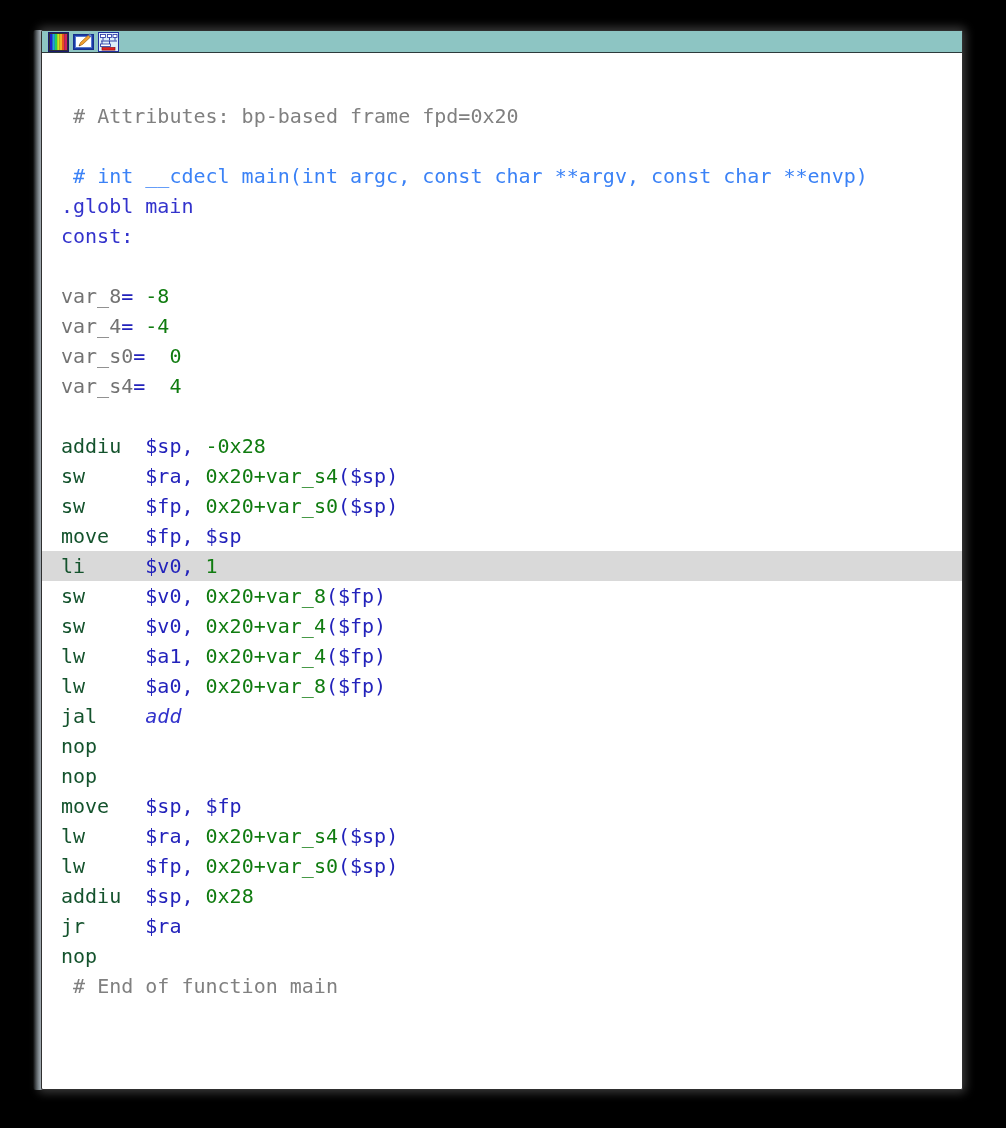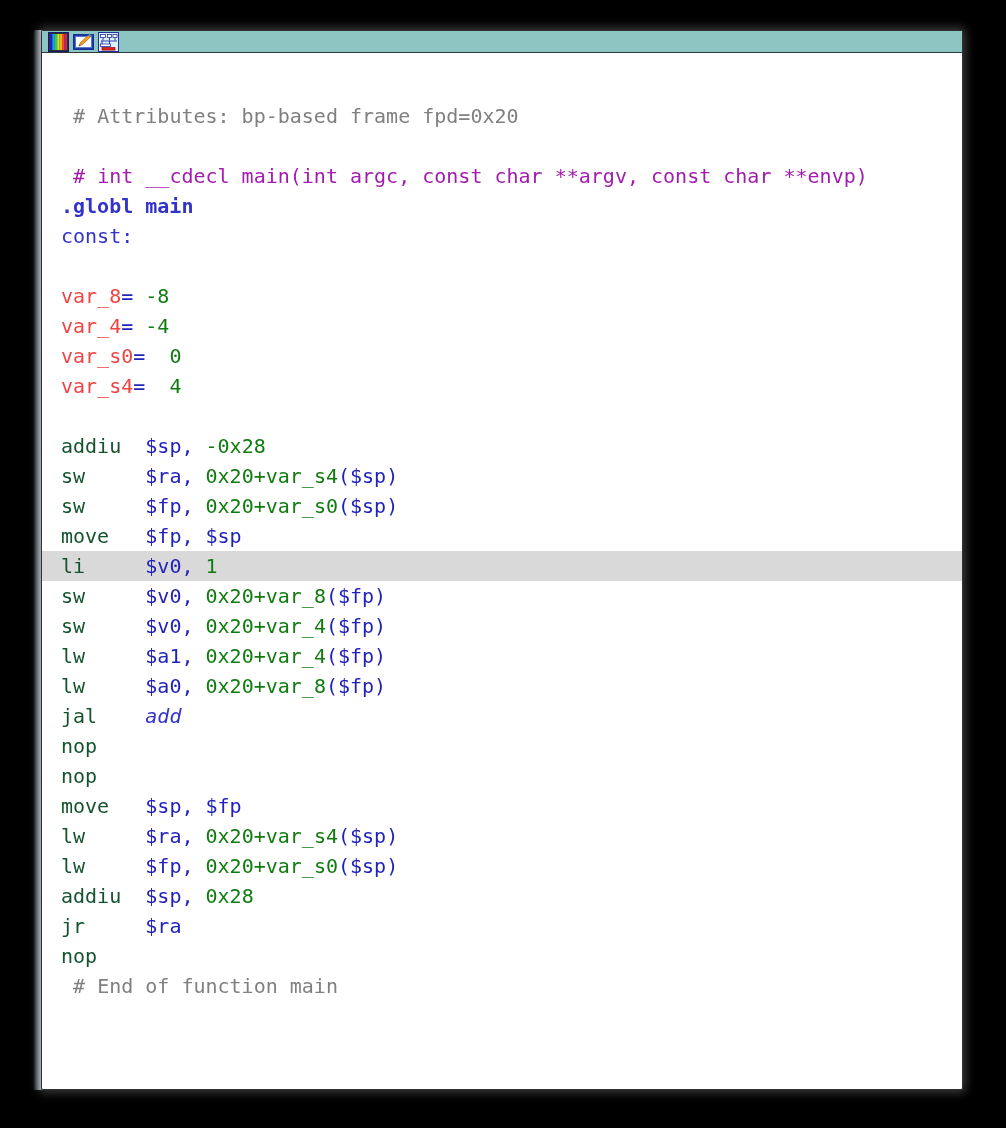--- a/index.html
+++ b/index.html
@@ -81,27 +81,27 @@
   }
   .code-line.highlighted {
     background: #d9d9d9;
   }
   .code-line.blank {
     color: transparent;
   }
 
   
   .tok-comment   { color: #808080; }
-  .tok-cmt-blue  { color: #a21caf; }
-  .tok-directive { color: #3333cc; font-weight: bold; }
+  .tok-cmt-blue  { color: #3b82f6; }
+  .tok-directive { color: #3333cc; }
   .tok-label     { color: #3333cc; }
   .tok-mnem      { color: #14532d; }
   .tok-reg       { color: #2222bb; }
   .tok-num       { color: #107c10; }
-  .tok-var       { color: #ef4444; margin-top: 20px; }
+  .tok-var       { color: #737373; margin-top: 20px; }
   .tok-func      { color: #3333cc; font-style: italic; }
   .tok-eq        { color: #2222bb; }
 </style>
 </head>
 <body>
 
 <div id="window-glow-left"></div>
 
 <div id="app-window">
 

